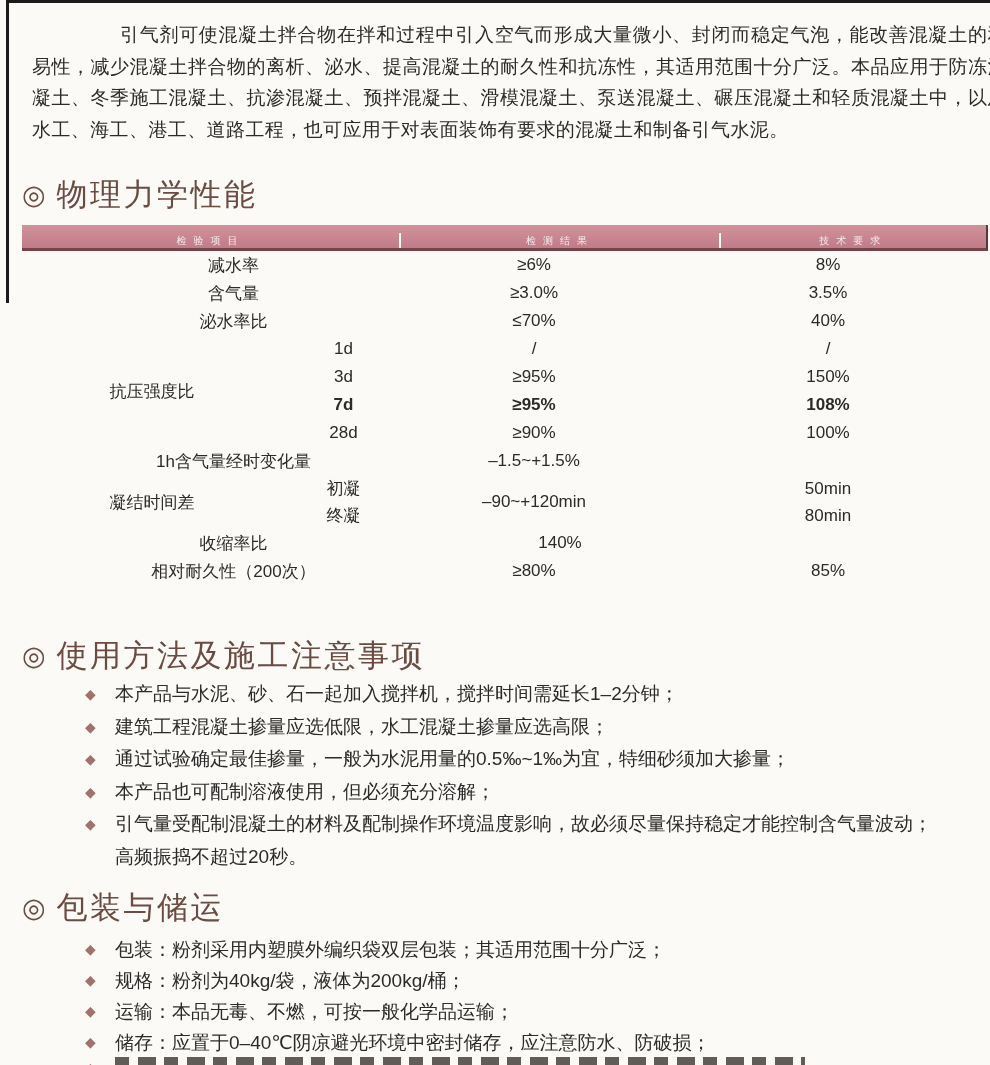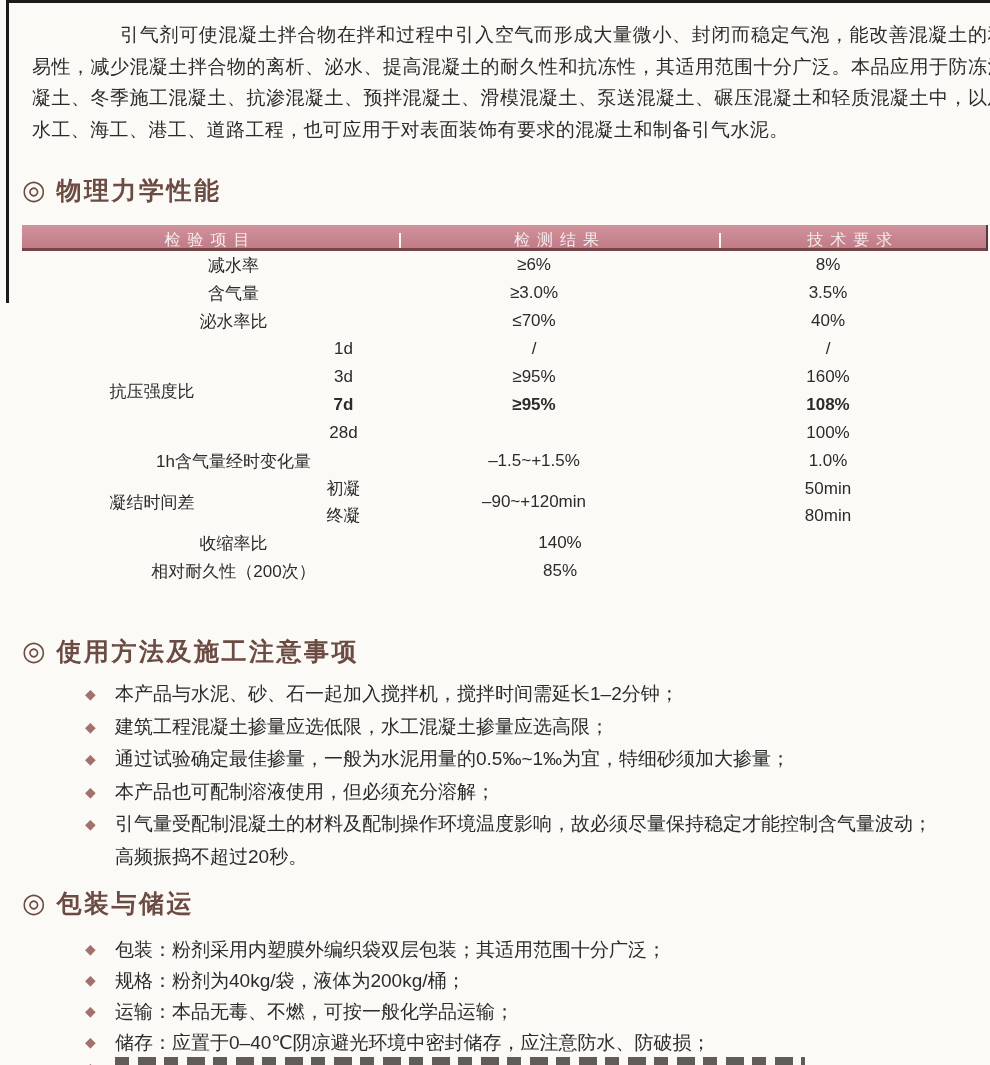--- a/index.html
+++ b/index.html
@@ -18,37 +18,37 @@
     position:absolute;left:18px;top:19px;width:975px;
     font-size:19px;line-height:31.5px;text-align:justify;
     text-indent:88px;letter-spacing:0.4px;margin:0;padding-left:14px;
   }
 
   .heading{
     position:absolute;left:22px;display:flex;align-items:center;gap:11px;
     color:var(--heading-text,#6b4b42);
   }
   .heading .marker{font-size:27px;line-height:1;font-weight:400;}
-  .heading .h-title{font-size:25px;font-weight:bold;letter-spacing:2.5px;}
+  .heading .h-title{font-size:31px;font-weight:normal;letter-spacing:2.5px;}
   #h-physical{top:174px;}
   #h-usage{top:635px;}
   #h-packaging{top:887px;}
 
   
   .perf-table{position:absolute;left:22px;top:225px;width:966px;font-size:17px;}
   .t-head{
     display:flex;height:26px;
     background:linear-gradient(var(--header-bg-light,#d1929b),var(--header-bg,#c07c87));
     border-bottom:3px solid var(--header-rule,#744449);
     border-right:2px solid #553a40;
     box-sizing:border-box;
   }
   .th{
     display:flex;align-items:center;justify-content:center;
-    color:#f4eaec;font-size:16px;letter-spacing:7px;box-sizing:border-box;margin-top:8px;
+    color:#f4eaec;font-size:10px;letter-spacing:7px;box-sizing:border-box;margin-top:8px;
   }
   .th1{width:378px;}
   .th2{width:268px;border-left:2px solid #f8f6f2;}
   .th3{width:320px;border-left:2px solid #f8f6f2;}
 
   .trow{display:flex;height:28px;align-items:center;}
   .cell{display:flex;align-items:center;justify-content:center;box-sizing:border-box;}
   .ci{width:378px;padding-left:45px;}
   .cq{width:268px;}
   .cr{width:320px;}
@@ -132,49 +132,50 @@
         <div class="cell cr">40%</div>
       </div>
 
       <div class="gblock g28">
         <div class="gcell g-main span4">抗压强度比</div>
         <div class="gcell g-sub gc2 r1">1d</div>
         <div class="gcell gc3 r1">/</div>
         <div class="gcell gc4 r1">/</div>
         <div class="gcell g-sub gc2 r2">3d</div>
         <div class="gcell gc3 r2">≥95%</div>
-        <div class="gcell gc4 r2">160%</div>
+        <div class="gcell gc4 r2">150%</div>
         <div class="gcell g-sub gc2 r3">7d</div>
         <div class="gcell gc3 r3">≥95%</div>
         <div class="gcell gc4 r3">108%</div>
         <div class="gcell g-sub gc2 r4">28d</div>
+        <div class="gcell gc3 r4">≥90%</div>
         <div class="gcell gc4 r4">100%</div>
       </div>
 
       <div class="trow">
         <div class="cell ci">1h含气量经时变化量</div>
         <div class="cell cq">–1.5~+1.5%</div>
-        <div class="cell cr">1.0%</div>
       </div>
 
       <div class="gblock g27">
         <div class="gcell g-main span2">凝结时间差</div>
         <div class="gcell g-sub gc2 r1">初凝</div>
         <div class="gcell g-sub gc2 r2">终凝</div>
         <div class="gcell gc3 span2">–90~+120min</div>
         <div class="gcell gc4 r1">50min</div>
         <div class="gcell gc4 r2">80min</div>
       </div>
 
       <div class="trow">
         <div class="cell ci">收缩率比</div>
         <div class="cell cr">140%</div>
       </div>
       <div class="trow">
         <div class="cell ci">相对耐久性（200次）</div>
+        <div class="cell cq">≥80%</div>
         <div class="cell cr">85%</div>
       </div>
 
     </div>
   </div>
 
   <div class="heading" id="h-usage">
     <span class="marker">◎</span>
     <span class="h-title">使用方法及施工注意事项</span>
   </div>

